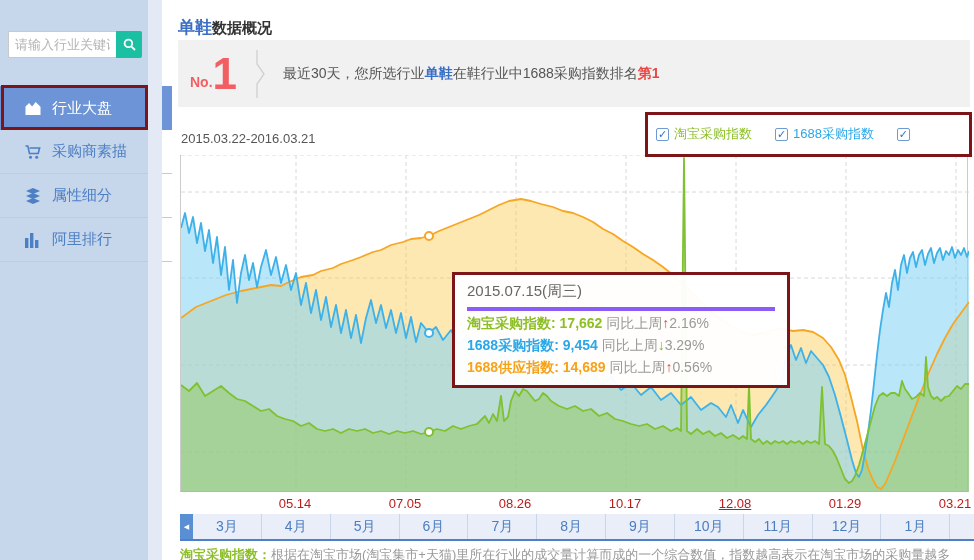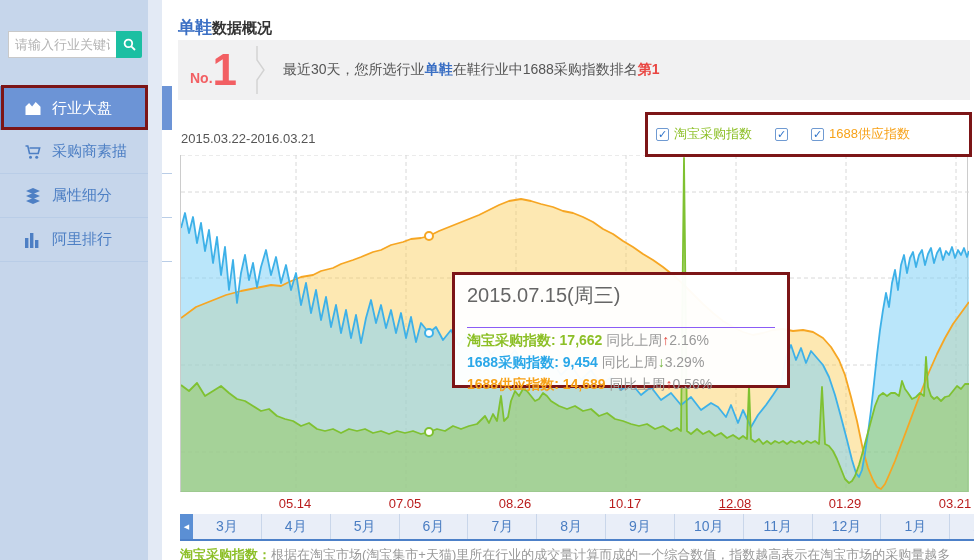--- a/index.html
+++ b/index.html
@@ -20,21 +20,21 @@
   .menu { position:absolute; left:0; top:86px; width:172px; }
   .menu-item { height:44px; display:flex; align-items:center; padding-left:24px;
     color:#4d7fc4; font-size:15px; cursor:pointer; border-bottom:1px solid #b9cde7; }
   .menu-item .mi-icon { width:18px; height:16px; margin-right:10px; display:inline-flex; }
   .menu-item.active { background:#6c94d6; color:#fff; border-bottom:none; }
 
   
   .page-title { position:absolute; left:178px; top:4px; font-weight:bold; }
   .page-title .kw { color:#3a6fc4; font-size:17px; }
   .page-title .rest { color:#333; font-size:15px; }
-  .rank-banner { position:absolute; left:178px; top:40px; width:792px; height:60px;
+  .rank-banner { position:absolute; left:178px; top:40px; width:792px; height:67px;
     background:#f1f1f2; display:flex; align-items:center; padding-left:12px; }
   .no-prefix { color:#f25f63; font-size:14px; font-weight:bold; margin-top:16px; }
   .no-num { color:#f25f63; font-size:44px; font-weight:bold; line-height:1; }
   .banner-divider { margin:0 16px 0 18px; }
   .banner-text { font-size:14px; color:#555; }
   .banner-text .kw { color:#3a6fc4; font-weight:bold; }
   .banner-text .rank { color:#e94642; font-weight:bold; }
 
   
   .date-range { position:absolute; left:181px; top:131px; font-size:13px; color:#555; }
@@ -45,21 +45,21 @@
 
   
   .chart { position:absolute; left:180px; top:155px; width:788px; height:337px;
     border-left:1px solid #ccc; border-right:1px solid #ccc; border-bottom:1px solid #bbb; background:#fff; }
   .x-labels { position:absolute; left:180px; top:496px; width:788px; height:16px; }
   .x-label { position:absolute; width:44px; text-align:center; font-size:13px; color:#b91c1c; }
 
   
   .tooltip { position:absolute; left:452px; top:272px; width:338px; height:116px;
     border:3px solid #7c1517; background:rgba(255,255,255,0.96); padding:7px 12px 0 12px; }
-  .tt-date { font-size:20px; color:#666; padding-bottom:18px; border-bottom:1px solid #8b5cf6; }
+  .tt-date { font-size:15px; color:#666; padding-bottom:6px; border-bottom:4px solid #8b5cf6; }
   .tt-row { margin-top:4px; font-size:14px; white-space:nowrap; }
   .tt-row .lbl, .tt-row .val { font-weight:bold; }
   .tt-row .cmp, .tt-row .pct { color:#999; }
   .tt-row .arrow { font-weight:bold; }
 
   
   .month-bar { position:absolute; left:180px; top:514px; width:920px; height:27px;
     display:flex; border-bottom:2px solid #4d80c8; }
   .nav-arrow { width:13px; background:#5b8fd4; color:#fff; font-size:7px;
     display:flex; align-items:center; justify-content:center; cursor:pointer; }
@@ -148,24 +148,24 @@
   </section>
 
   <div class="date-range">2015.03.22-2016.03.21</div>
   <div class="legend">
       <label class="legend-item">
         <span class="cbx">✓</span>
         <span style="color: rgb(140, 191, 38);">淘宝采购指数</span>
       </label>
       <label class="legend-item">
         <span class="cbx">✓</span>
+        <span style="color: rgb(42, 167, 232);">1688采购指数</span>
       </label>
       <label class="legend-item">
         <span class="cbx">✓</span>
-        <span style="color: rgb(247, 162, 25);">1688供应指数</span>
       </label>
     </div>
 
   <div class="chart">
     <svg id="chartsvg" width="788" height="337" viewBox="0 0 788 337">
         <line x1="0" y1="0" x2="788" y2="0" stroke="#d8d8d8" stroke-dasharray="4,3"></line>
         <line x1="0" y1="37" x2="788" y2="37" stroke="#d8d8d8" stroke-dasharray="4,3"></line>
         <line x1="0" y1="123" x2="788" y2="123" stroke="#d8d8d8" stroke-dasharray="4,3"></line>
         <line x1="0" y1="210" x2="788" y2="210" stroke="#d8d8d8" stroke-dasharray="4,3"></line>
         <line x1="0" y1="297" x2="788" y2="297" stroke="#d8d8d8" stroke-dasharray="4,3"></line>

